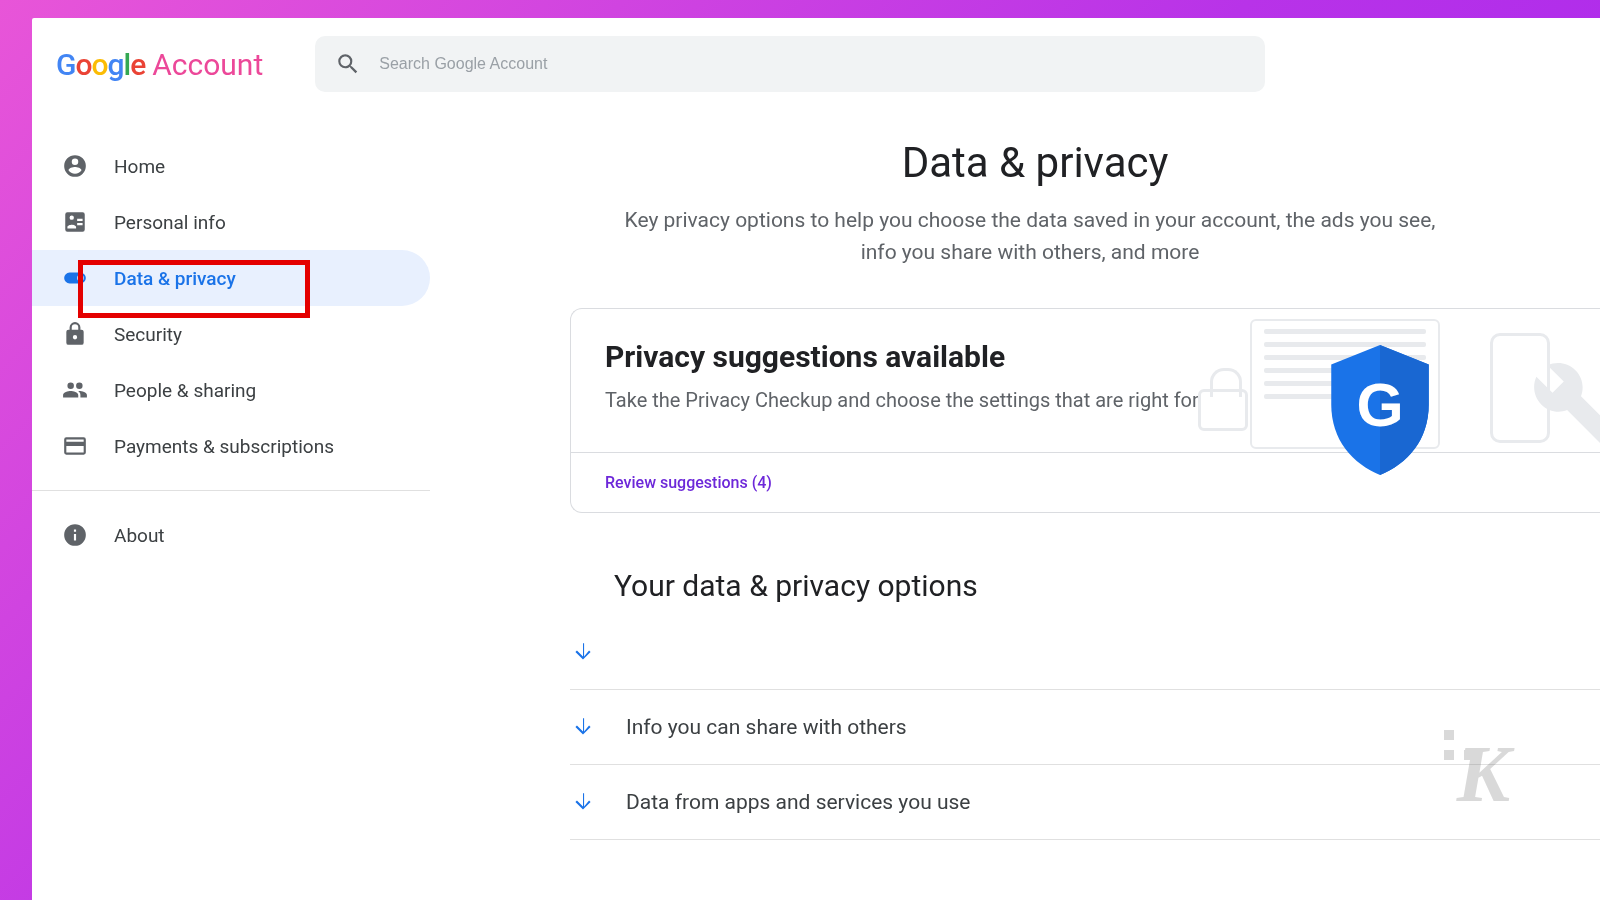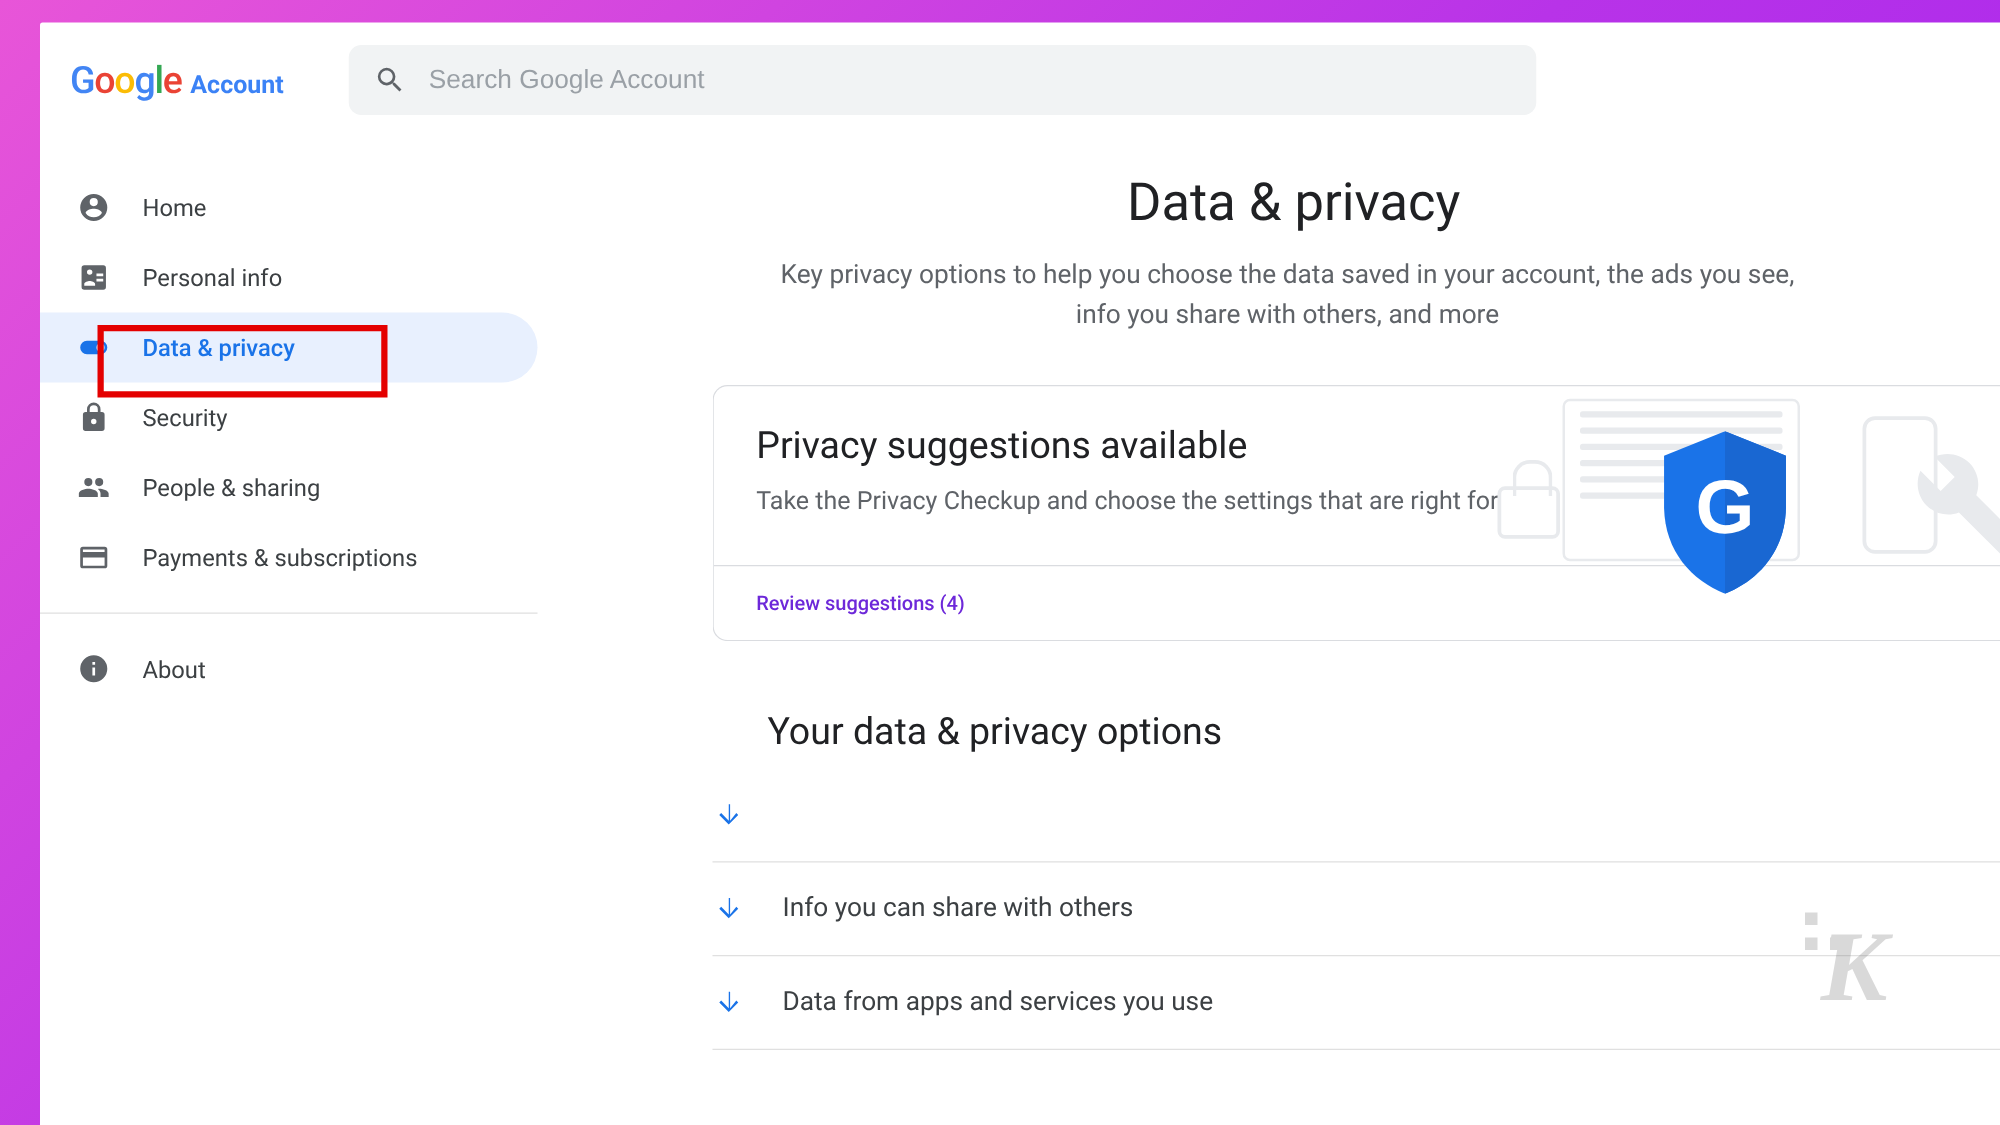--- a/index.html
+++ b/index.html
@@ -21,29 +21,29 @@
     }
     .top-bar {
       display: flex;
       align-items: center;
       padding: 18px 24px;
       gap: 52px;
     }
     .logo-area { display: flex; align-items: baseline; gap: 4px; }
     .google-logo { font-size: 30px; font-weight: 500; letter-spacing: -1px; }
     .g-b { color:#4285F4; } .g-r { color:#EA4335; } .g-y { color:#FBBC05; } .g-g { color:#34A853; }
-    .account-word { font-size: 20px; color:#3b82f6; font-weight:700; margin-left:3px; }
+    .account-word { font-size: 30px; color:#ec4899; font-weight:400; margin-left:3px; }
     .search-bar {
       display:flex; align-items:center;
       background:#f1f3f4; border-radius:10px;
       height:56px; width:950px; padding:0 20px;
     }
     .search-icon-svg { width:26px; height:26px; fill:#5f6368; margin-right:18px; }
     .search-input {
-      border:none; background:transparent; font-size:21px; color:#5f6368;
+      border:none; background:transparent; font-size:16px; color:#5f6368;
       outline:none; flex:1;
     }
     .search-input::placeholder { color:#9aa0a6; }
 
     .lower { display:flex; height:calc(100% - 95px); }
     .sidebar { width:398px; padding-top:28px; }
     .nav-item {
       display:flex; align-items:center;
       height:56px; padding-left:30px;
       border-radius:0 30px 30px 0;
@@ -64,21 +64,21 @@
     .content { flex:1; padding: 28px 0 0 140px; color:#202124; }
     .page-title { font-size:42px; font-weight:400; text-align:center; margin-bottom:18px; margin-left:-100px;}
     .page-subtitle { font-size:21px; color:#5f6368; text-align:center; max-width:820px; margin:0 auto 40px; line-height:1.5; margin-left:50px;}
 
     .card {
       border:1px solid #dadce0; border-radius:12px;
       margin-top:20px; overflow:hidden; position:relative;
       border-right:none; border-radius:12px 0 0 12px;
     }
     .card-body { padding:30px 34px 40px; position:relative; }
-    .card-title { font-size:30px; font-weight:400; color:#202124; margin-bottom:14px; }
+    .card-title { font-size:30px; font-weight:700; color:#202124; margin-bottom:14px; }
     .card-desc { font-size:20px; color:#5f6368; }
     .card-illus { position:absolute; right:0; top:10px; width:420px; height:170px; }
     .card-footer { border-top:1px solid #dadce0; padding:20px 34px; }
     .review-link { color:#6d28d9; font-size:16px; font-weight:500; text-decoration:none;text-align:right; }
 
     .options-section { margin-top:55px; }
     .options-title { font-size:30px; font-weight:400; margin-bottom:30px; color:#202124;margin-left:44px; }
     .option-row {
       display:flex; align-items:center; gap:30px;
       padding:24px 0; border-bottom:1px solid #e0e0e0;

